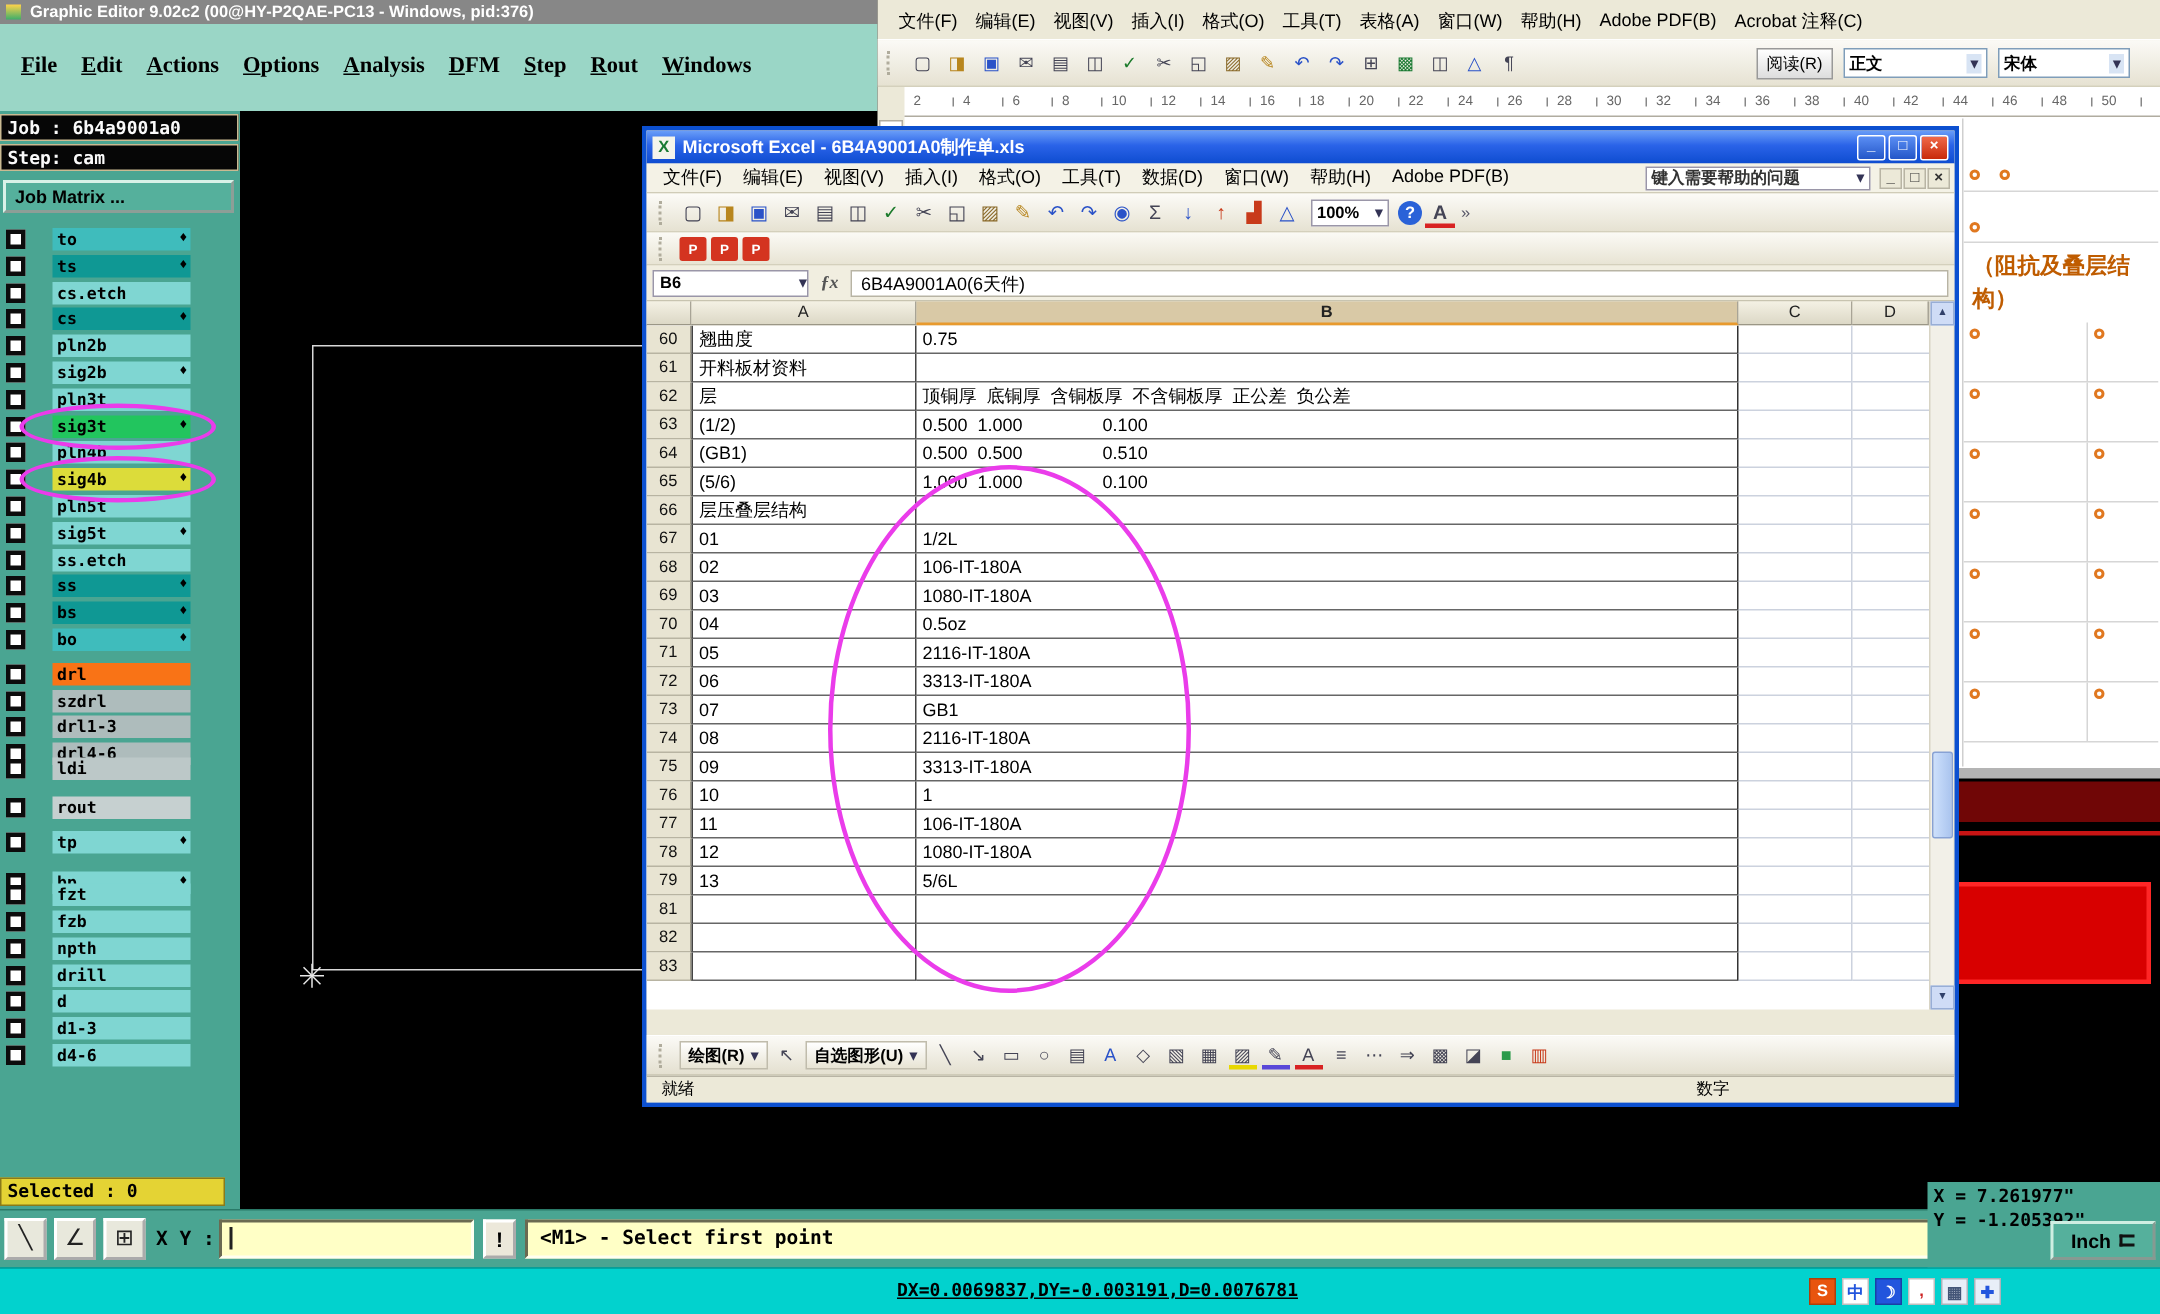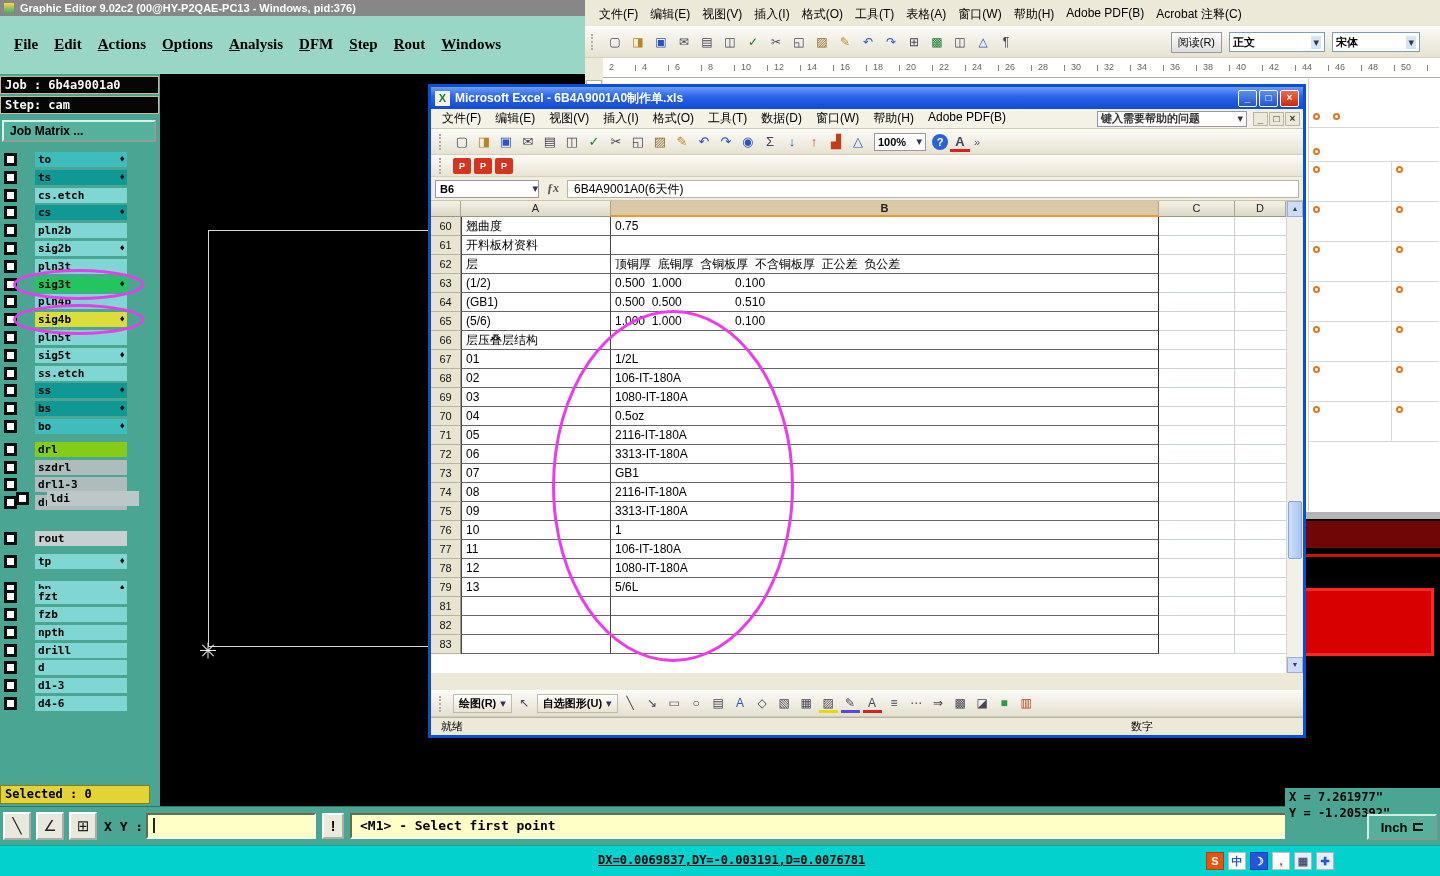--- a/index.html
+++ b/index.html
@@ -322,35 +322,35 @@
         <div class="layer-row" style="top: 327.2px;">
           <span class="layer-checkbox"></span>
           <span class="layer-label" style="background: rgb(15, 152, 148);">bs<i class="layer-marker">♦</i></span>
         </div>
         <div class="layer-row" style="top: 345px;">
           <span class="layer-checkbox"></span>
           <span class="layer-label" style="background: rgb(63, 188, 188);">bo<i class="layer-marker">♦</i></span>
         </div>
         <div class="layer-row" style="top: 367.8px;">
           <span class="layer-checkbox"></span>
-          <span class="layer-label" style="background: #84cc16;">drl</span>
+          <span class="layer-label" style="background: #f97316;">drl</span>
         </div>
         <div class="layer-row" style="top: 385.6px;">
           <span class="layer-checkbox"></span>
           <span class="layer-label" style="background: rgb(174, 188, 188);">szdrl</span>
         </div>
         <div class="layer-row" style="top: 403.4px;">
           <span class="layer-checkbox"></span>
           <span class="layer-label" style="background: rgb(174, 188, 188);">drl1-3</span>
         </div>
         <div class="layer-row" style="top: 421.2px;">
           <span class="layer-checkbox"></span>
           <span class="layer-label" style="background: rgb(174, 188, 188);">drl4-6</span>
         </div>
-        <div class="layer-row" style="top: 417px; margin-left: 12px;">
+        <div class="layer-row" style="top: 431px;">
           <span class="layer-checkbox"></span>
           <span class="layer-label" style="background: rgb(188, 200, 200);">ldi</span>
         </div>
         <div class="layer-row" style="top: 456.8px;">
           <span class="layer-checkbox"></span>
           <span class="layer-label" style="background: rgb(198, 208, 208);">rout</span>
         </div>
         <div class="layer-row" style="top: 479.6px;">
           <span class="layer-checkbox"></span>
           <span class="layer-label" style="background: rgb(127, 214, 210);">tp<i class="layer-marker">♦</i></span>
@@ -548,20 +548,24 @@
         <i class="vtick" style="top: 411px;"></i>
       </div>
     <div id="wd-body">
       <div id="wd-strip">
         <div class="wrowA">
           <i class="wmark" style="left:4px;top:34px"></i>
           <i class="wmark" style="left:24px;top:34px"></i>
         </div>
         <div class="wrowB">
           <i class="wmark" style="left:4px;top:20px"></i>
+        </div>
+        <div id="wd-heading">
+          <div>（阻抗及叠层结</div>
+          <div>构）</div>
         </div>
         <div id="wd-table">
             <div class="wrow">
               <span class="wdiv"></span>
               <i class="wmark" style="left: 4px;"></i>
               <i class="wmark" style="left: 87px;"></i>
             </div>
             <div class="wrow">
               <span class="wdiv"></span>
               <i class="wmark" style="left: 4px;"></i>

